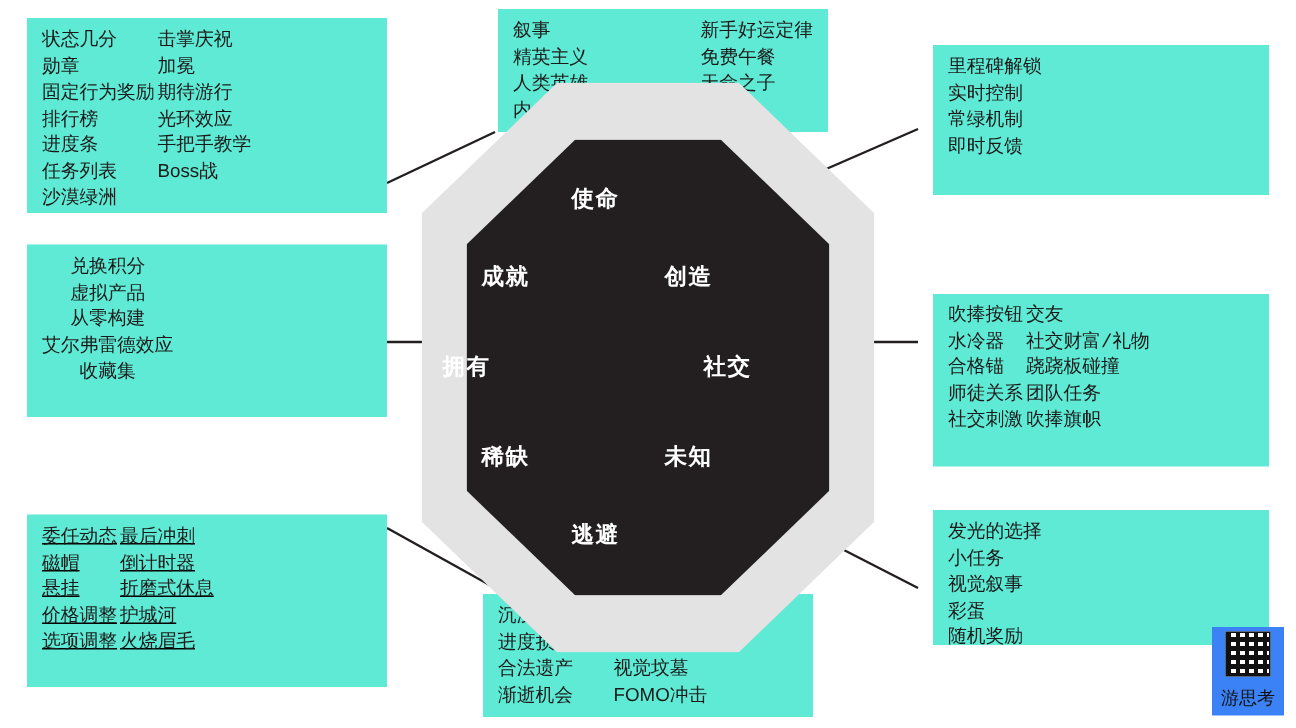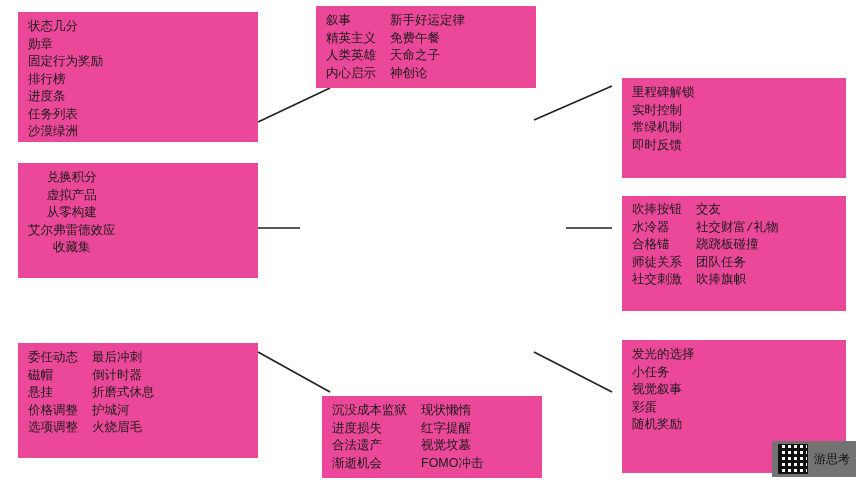--- a/index.html
+++ b/index.html
@@ -14,25 +14,25 @@
     position: relative;
     width: 864px;
     height: 485px;
     background: #ffffff;
     overflow: hidden;
   }
 
   
   .box {
     position: absolute;
-    background: #ec4899;
+    background: #5eead4;
     box-sizing: border-box;
     padding: 6px 10px;
     display: flex;
-    gap: 14px;
+    gap: 2px;
   }
   .col {
     display: flex;
     flex-direction: column;
     justify-content: flex-start;
   }
   .item {
     font-size: 12.5px;
     line-height: 17.5px;
     color: #1a1a1a;
@@ -85,22 +85,23 @@
   }
 
   
   .badge {
     position: absolute;
     right: 8px;
     bottom: 8px;
     display: flex;
     align-items: center;
     gap: 6px;
-    background: #737373;
+    background: #3b82f6;
     padding: 3px 6px;
+    flex-direction: column;
   }
   .badge-qr {
     width: 30px;
     height: 30px;
     background:
       linear-gradient(90deg, #111 0 3px, transparent 3px 6px),
       linear-gradient(0deg, #111 0 3px, transparent 3px 6px),
       #fff;
     background-size: 6px 6px, 6px 6px;
     border: 1px solid #111;
@@ -132,47 +133,55 @@
       <div class="box" style="left: 18px; top: 12px; width: 240px; height: 130px;">
         <div class="col">
           <div class="item">状态几分</div>
           <div class="item">勋章</div>
           <div class="item">固定行为奖励</div>
           <div class="item">排行榜</div>
           <div class="item">进度条</div>
           <div class="item">任务列表</div>
           <div class="item">沙漠绿洲</div>
         </div>
+        <div class="col">
+          <div class="item">击掌庆祝</div>
+          <div class="item">加冕</div>
+          <div class="item">期待游行</div>
+          <div class="item">光环效应</div>
+          <div class="item">手把手教学</div>
+          <div class="item">Boss战</div>
+        </div>
       </div>
       <div class="box" style="left: 18px; top: 163px; width: 240px; height: 115px; text-align: center;">
         <div class="col">
           <div class="item">兑换积分</div>
           <div class="item">虚拟产品</div>
           <div class="item">从零构建</div>
           <div class="item">艾尔弗雷德效应</div>
           <div class="item">收藏集</div>
         </div>
       </div>
-      <div class="box" style="left: 18px; top: 343px; width: 240px; height: 115px;">
+      <div class="box" style="left: 18px; top: 343px; width: 240px; height: 115px; text-decoration: underline;">
         <div class="col">
           <div class="item">委任动态</div>
           <div class="item">磁帽</div>
           <div class="item">悬挂</div>
           <div class="item">价格调整</div>
           <div class="item">选项调整</div>
         </div>
         <div class="col">
           <div class="item">最后冲刺</div>
           <div class="item">倒计时器</div>
           <div class="item">折磨式休息</div>
           <div class="item">护城河</div>
           <div class="item">火烧眉毛</div>
         </div>
       </div>
-      <div class="box" style="left: 316px; top: 6px; width: 220px; height: 82px;">
+      <div class="box" style="left: 332px; top: 6px; width: 220px; height: 82px; justify-content: space-between;">
         <div class="col">
           <div class="item">叙事</div>
           <div class="item">精英主义</div>
           <div class="item">人类英雄</div>
           <div class="item">内心启示</div>
         </div>
         <div class="col">
           <div class="item">新手好运定律</div>
           <div class="item">免费午餐</div>
           <div class="item">天命之子</div>
@@ -186,21 +195,21 @@
           <div class="item">合法遗产</div>
           <div class="item">渐逝机会</div>
         </div>
         <div class="col">
           <div class="item">现状懒惰</div>
           <div class="item">红字提醒</div>
           <div class="item">视觉坟墓</div>
           <div class="item">FOMO冲击</div>
         </div>
       </div>
-      <div class="box" style="left: 622px; top: 30px; width: 224px; height: 100px; margin-top: 48px;">
+      <div class="box" style="left: 622px; top: 30px; width: 224px; height: 100px;">
         <div class="col">
           <div class="item">里程碑解锁</div>
           <div class="item">实时控制</div>
           <div class="item">常绿机制</div>
           <div class="item">即时反馈</div>
         </div>
       </div>
       <div class="box" style="left: 622px; top: 196px; width: 224px; height: 115px; font-family: Liberation Mono, monospace;">
         <div class="col">
           <div class="item">吹捧按钮</div>
@@ -210,30 +219,44 @@
           <div class="item">社交刺激</div>
         </div>
         <div class="col">
           <div class="item">交友</div>
           <div class="item">社交财富/礼物</div>
           <div class="item">跷跷板碰撞</div>
           <div class="item">团队任务</div>
           <div class="item">吹捧旗帜</div>
         </div>
       </div>
-      <div class="box" style="left: 622px; top: 340px; width: 224px; height: 133px;">
+      <div class="box" style="left: 622px; top: 340px; width: 224px; height: 90px;">
         <div class="col">
           <div class="item">发光的选择</div>
           <div class="item">小任务</div>
           <div class="item">视觉叙事</div>
           <div class="item">彩蛋</div>
           <div class="item">随机奖励</div>
         </div>
       </div>
     </div>
 
+  <div class="oct-wrap">
+    <div class="oct-outer"></div>
+    <div class="oct-inner"></div>
+    <div id="oct-labels">
+        <div class="oct-label" style="left: 100px; top: 68px;">使命</div>
+        <div class="oct-label" style="left: 40px; top: 120px;">成就</div>
+        <div class="oct-label" style="left: 162px; top: 120px;">创造</div>
+        <div class="oct-label" style="left: 14px; top: 180px;">拥有</div>
+        <div class="oct-label" style="left: 188px; top: 180px;">社交</div>
+        <div class="oct-label" style="left: 40px; top: 240px;">稀缺</div>
+        <div class="oct-label" style="left: 162px; top: 240px;">未知</div>
+        <div class="oct-label" style="left: 100px; top: 292px;">逃避</div>
+      </div>
+  </div>
 
   <div class="badge">
     <div class="badge-qr"></div>
     <div class="badge-text">游思考</div>
   </div>
 
 </div>
 
 </body></html>

